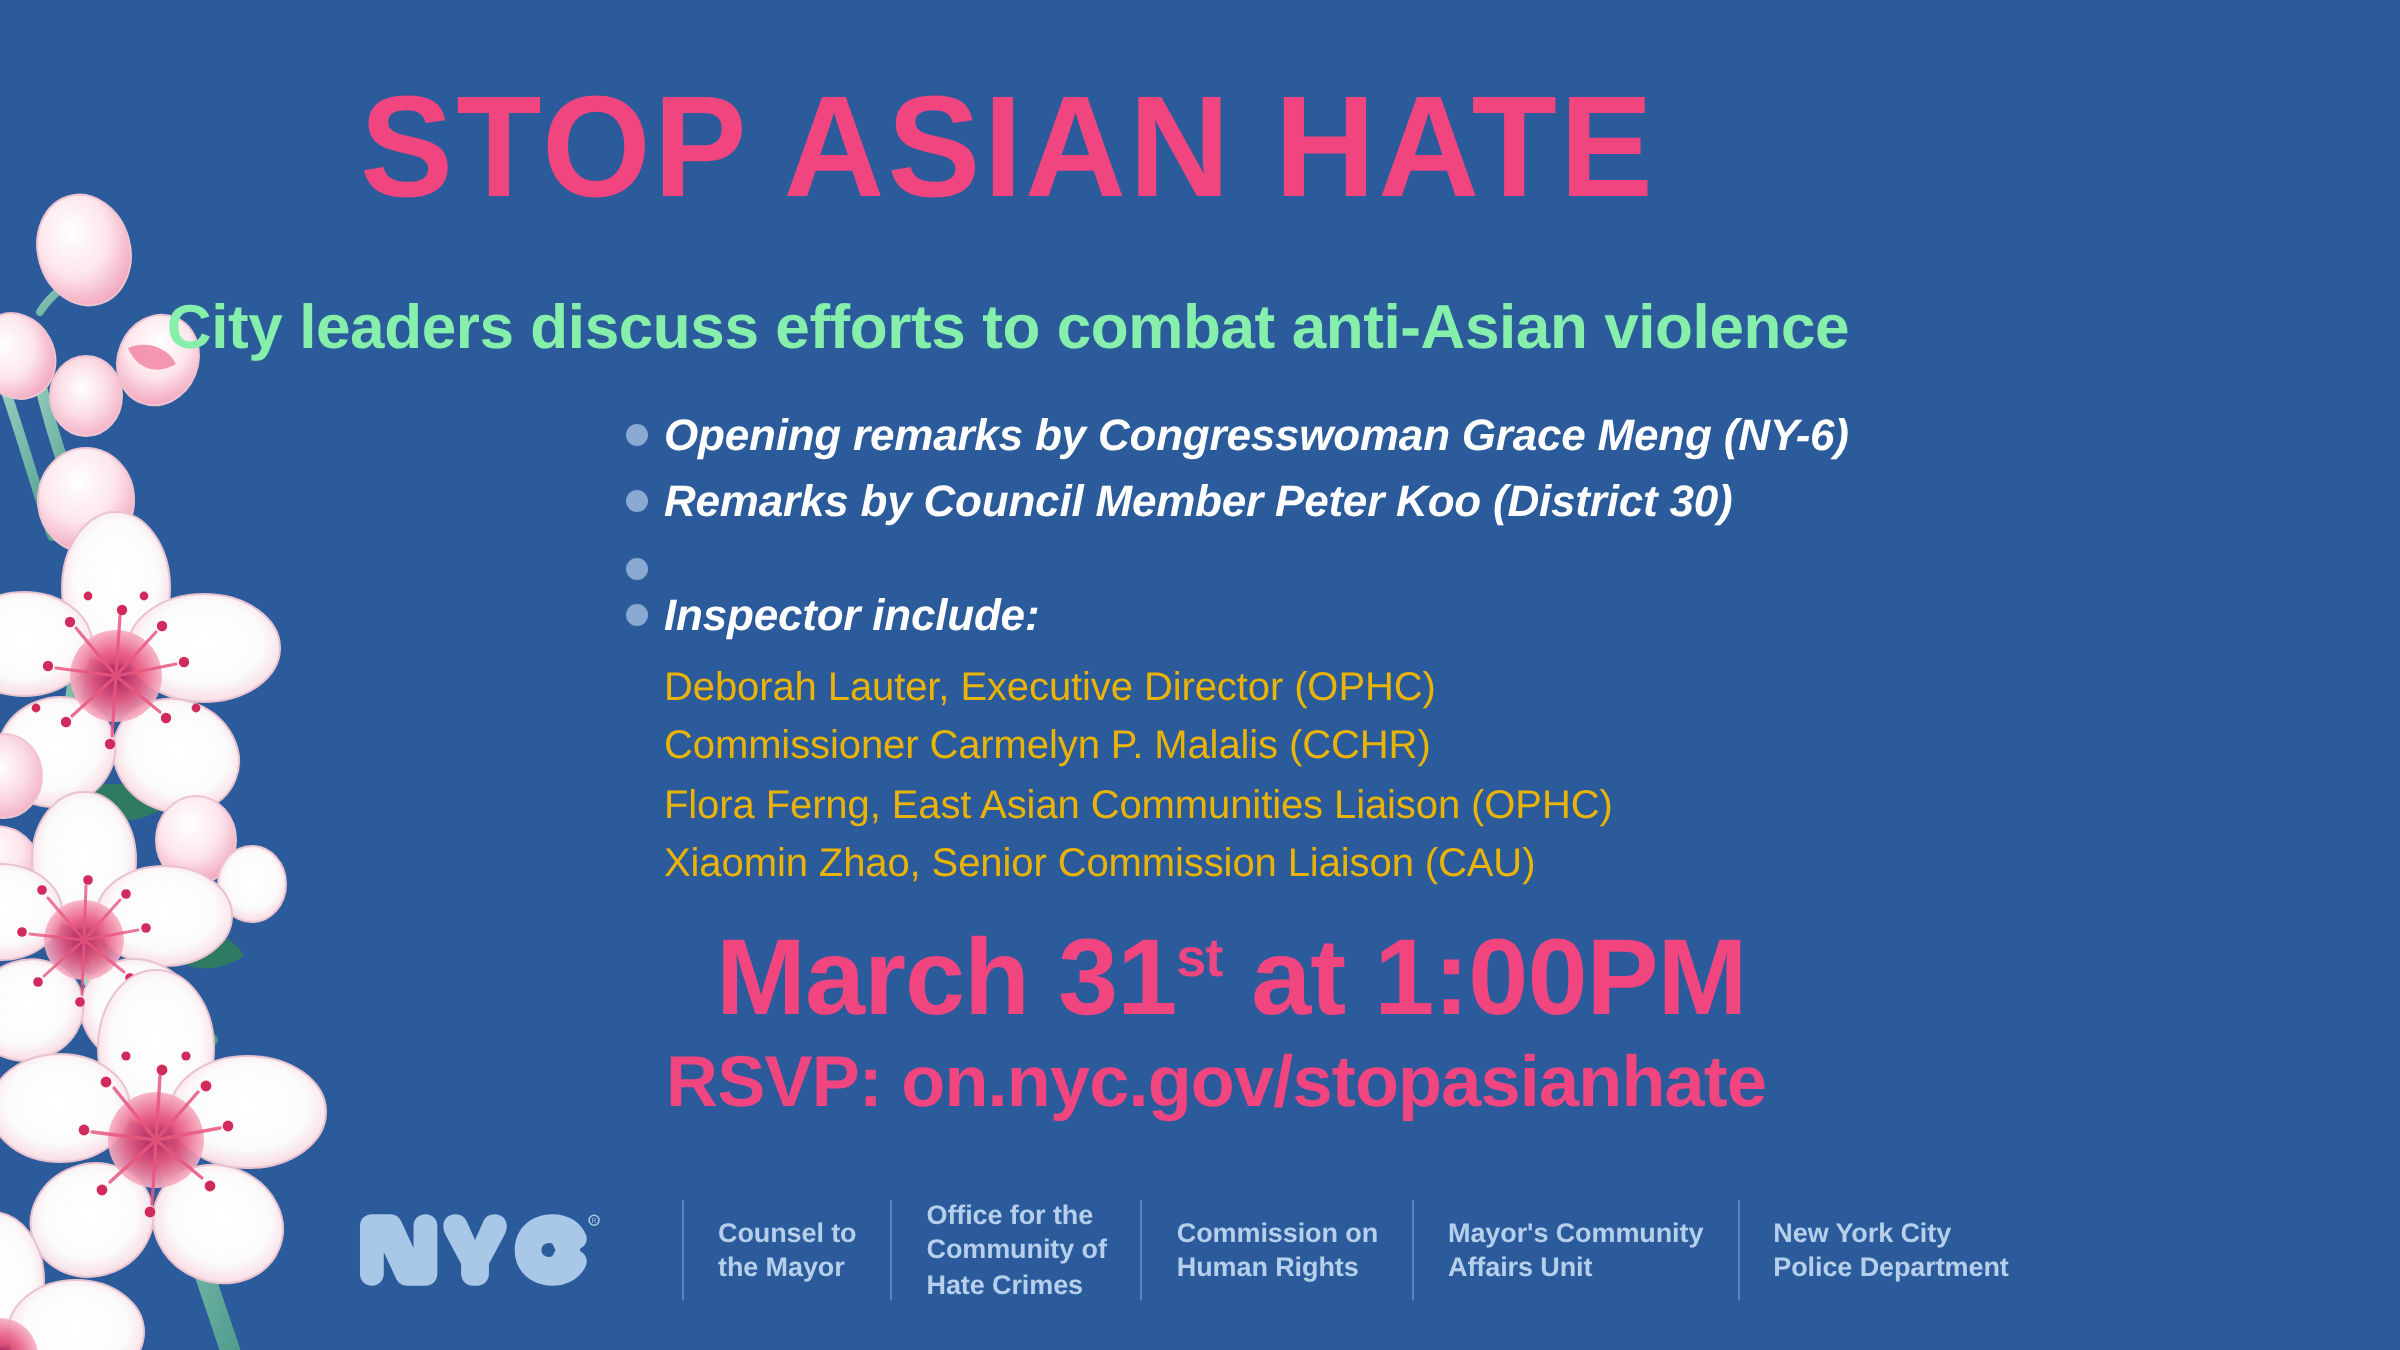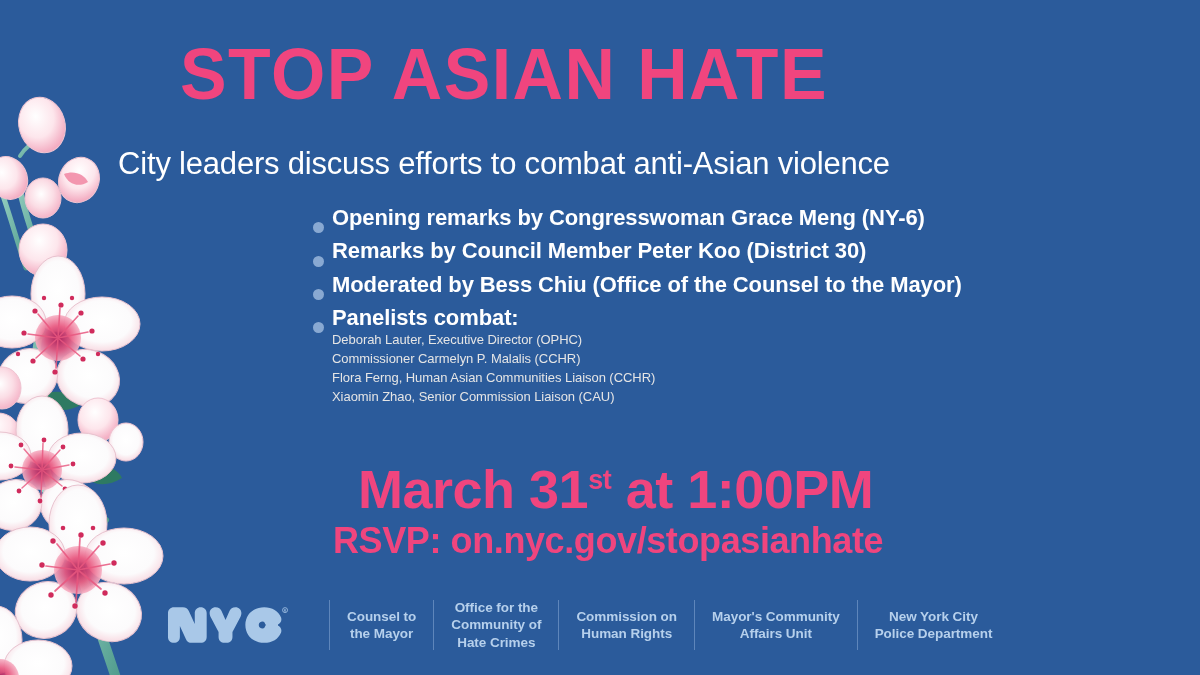--- a/index.html
+++ b/index.html
@@ -38,37 +38,38 @@
     letter-spacing:1.5px;
     line-height:1;
     font-family:"Liberation Sans", sans-serif;
     transform:scaleX(0.97);
   }
 
   .subtitle {
     position:absolute;
     left:0; right:0; top:145px;
     text-align:center;
-    color:#ffffff;
+    color:#86efac;
     font-size:31px;
-    font-weight:normal;
+    font-weight:bold;
     line-height:1.2;
     letter-spacing:-0.2px;
   }
 
   
   .agenda {
     position:absolute;
     left:313px; top:203px;
     width:760px;
   }
   .agenda-row {
     display:flex;
-    align-items:flex-end;
+    align-items:flex-start;
     margin-bottom:3px;
+    font-style:italic;
   }
   .dot {
     width:11px; height:11px;
     border-radius:50%;
     background:#89a9d2;
     flex:0 0 auto;
     margin-top:9px;
     margin-right:8px;
   }
   .agenda-text {
@@ -79,22 +80,22 @@
     letter-spacing:-0.1px;
   }
 
   
   .panelists {
     position:absolute;
     left:332px; top:330px;
     width:760px;
   }
   .panelist {
-    color:#e5e5e5;
-    font-size:13px;
+    color:#eab308;
+    font-size:20px;
     font-weight:normal;
     line-height:1.47;
     letter-spacing:-0.05px;
   }
 
   
   .when {
     position:absolute;
     left:333px; top:462px;
     color:#f0457e;
@@ -115,25 +116,24 @@
     color:#f0457e;
     font-size:36px;
     font-weight:bold;
     line-height:1;
     letter-spacing:-0.4px;
   }
 
   
   .footer {
     position:absolute;
-    left:166px; top:596px;
+    left:178px; top:596px;
     display:flex;
     align-items:center;
     height:58px;
-    text-align:center;
   }
   .nyc-logo {
     width:124px; height:40px;
     margin-right:22px;
     position:relative;
   }
   .divider {
     width:1px;
     height:50px;
     background:#5e86bb;
@@ -330,32 +330,31 @@
     <div class="agenda-row">
       <span class="dot"></span>
       <span class="agenda-text">Opening remarks by Congresswoman Grace Meng (NY-6)</span>
     </div>
     <div class="agenda-row">
       <span class="dot"></span>
       <span class="agenda-text">Remarks by Council Member Peter Koo (District 30)</span>
     </div>
     <div class="agenda-row">
       <span class="dot"></span>
-      <span class="agenda-text">Moderated by Bess Chiu (Office of the Counsel to the Mayor)</span>
     </div>
     <div class="agenda-row">
       <span class="dot"></span>
-      <span class="agenda-text">Panelists combat:</span>
+      <span class="agenda-text">Inspector include:</span>
     </div>
   </div>
 
   <div class="panelists">
     <div class="panelist">Deborah Lauter, Executive Director (OPHC)</div>
     <div class="panelist">Commissioner Carmelyn P. Malalis (CCHR)</div>
-    <div class="panelist">Flora Ferng, Human Asian Communities Liaison (CCHR)</div>
+    <div class="panelist">Flora Ferng, East Asian Communities Liaison (OPHC)</div>
     <div class="panelist">Xiaomin Zhao, Senior Commission Liaison (CAU)</div>
   </div>
 
   <div class="when"><span>March 31</span><sup>st</sup><span> at 1:00PM</span></div>
 
   <div class="rsvp">RSVP: on.nyc.gov/stopasianhate</div>
 
   <div class="footer">
 
     <div class="nyc-logo">

